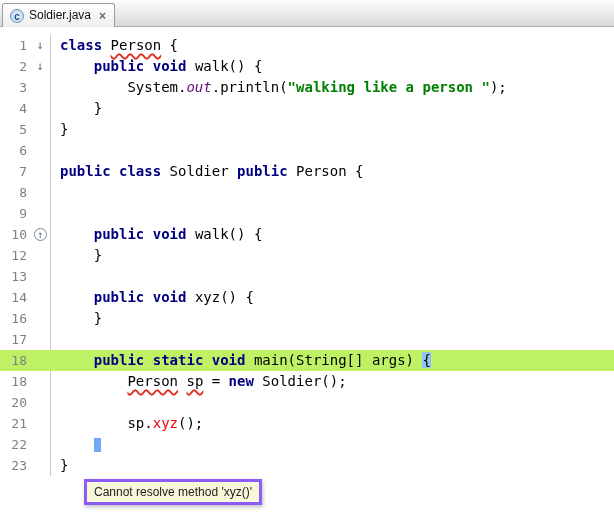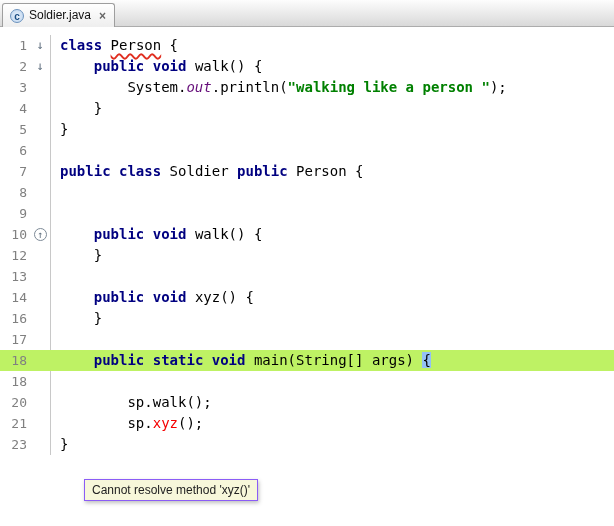--- a/index.html
+++ b/index.html
@@ -36,21 +36,21 @@
   .ann{color:#808000;}
   .err{color:#f50000;}
   .wavy{color:#000;text-decoration:underline wavy #e02d1f 2px;text-underline-offset:3px;}
   .match{background:#93c1f5;}
   .caret{display:inline-block;width:7px;height:14px;background:#6fa8f5;vertical-align:middle;}
 
   .up-ring{display:inline-block;width:13px;height:13px;border:1px solid #7d8a97;border-radius:50%;
            line-height:11px;font-size:10px;box-sizing:border-box;}
 
   
-  .tooltip{position:absolute;left:84px;top:452px;background:#f7f7da;border:1px solid #8b5cf6;
+  .tooltip{position:absolute;left:84px;top:452px;background:#f7f7da;border:3px solid #8b5cf6;
            padding:3px 7px;font:12px "Liberation Sans",sans-serif;color:#222;white-space:nowrap;
            box-shadow:1px 2px 4px rgba(0,0,0,.25);z-index:5;}
 </style>
 </head>
 <body>
 
 <div class="ide">
 
   <div class="tabbar">
     <div class="tab">
@@ -71,21 +71,22 @@
         <div class="line"><span class="num">7</span><span class="gicon"></span><span class="gutter-edge"></span><span class="codetext"><span class="kw">public</span><span class="plain"> </span><span class="kw">class</span><span class="plain"> Soldier </span><span class="kw">public</span><span class="plain"> Person {</span></span></div>
         <div class="line"><span class="num">8</span><span class="gicon"></span><span class="gutter-edge"></span><span class="codetext"></span></div>
         <div class="line"><span class="num">9</span><span class="gicon"></span><span class="gutter-edge"></span></div>
         <div class="line"><span class="num">10</span><span class="gicon"><span class="up-ring">↑</span></span><span class="gutter-edge"></span><span class="codetext"><span class="plain">    </span><span class="kw">public</span><span class="plain"> </span><span class="kw">void</span><span class="plain"> walk() {</span></span></div>
         <div class="line"><span class="num">12</span><span class="gicon"></span><span class="gutter-edge"></span><span class="codetext"><span class="plain">    }</span></span></div>
         <div class="line"><span class="num">13</span><span class="gicon"></span><span class="gutter-edge"></span><span class="codetext"></span></div>
         <div class="line"><span class="num">14</span><span class="gicon"></span><span class="gutter-edge"></span><span class="codetext"><span class="plain">    </span><span class="kw">public</span><span class="plain"> </span><span class="kw">void</span><span class="plain"> xyz() {</span></span></div>
         <div class="line"><span class="num">16</span><span class="gicon"></span><span class="gutter-edge"></span><span class="codetext"><span class="plain">    }</span></span></div>
         <div class="line"><span class="num">17</span><span class="gicon"></span><span class="gutter-edge"></span><span class="codetext"></span></div>
         <div class="line hl"><span class="num">18</span><span class="gicon"></span><span class="gutter-edge"></span><span class="codetext"><span class="plain">    </span><span class="kw">public</span><span class="plain"> </span><span class="kw">static</span><span class="plain"> </span><span class="kw">void</span><span class="plain"> main(String[] args) </span><span class="match">{</span></span></div>
-        <div class="line"><span class="num">18</span><span class="gicon"></span><span class="gutter-edge"></span></div>
-        <div class="line"><span class="num">20</span><span class="gicon"></span><span class="gutter-edge"></span><span class="codetext"><span class="plain">        sp.walk();</span></span></div>
+        <div class="line"><span class="num">18</span><span class="gicon"></span><span class="gutter-edge"></span><span class="codetext"><span class="plain">        </span><span class="wavy">Person</span><span class="plain"> </span><span class="wavy">sp</span><span class="plain"> = </span><span class="kw">new</span><span class="plain"> Soldier();</span></span></div>
+        <div class="line"><span class="num">20</span><span class="gicon"></span><span class="gutter-edge"></span></div>
         <div class="line"><span class="num">21</span><span class="gicon"></span><span class="gutter-edge"></span><span class="codetext"><span class="plain">        sp.</span><span class="err">xyz</span><span class="plain">();</span></span></div>
+        <div class="line"><span class="num">22</span><span class="gicon"></span><span class="gutter-edge"></span><span class="codetext"><span class="plain">    </span><span class="caret"></span></span></div>
         <div class="line"><span class="num">23</span><span class="gicon"></span><span class="gutter-edge"></span><span class="codetext"><span class="plain">}</span></span></div>
       </div>
     <div class="tooltip">Cannot resolve method 'xyz()'</div>
   </div>
 
 </div>
 
 </body></html>

